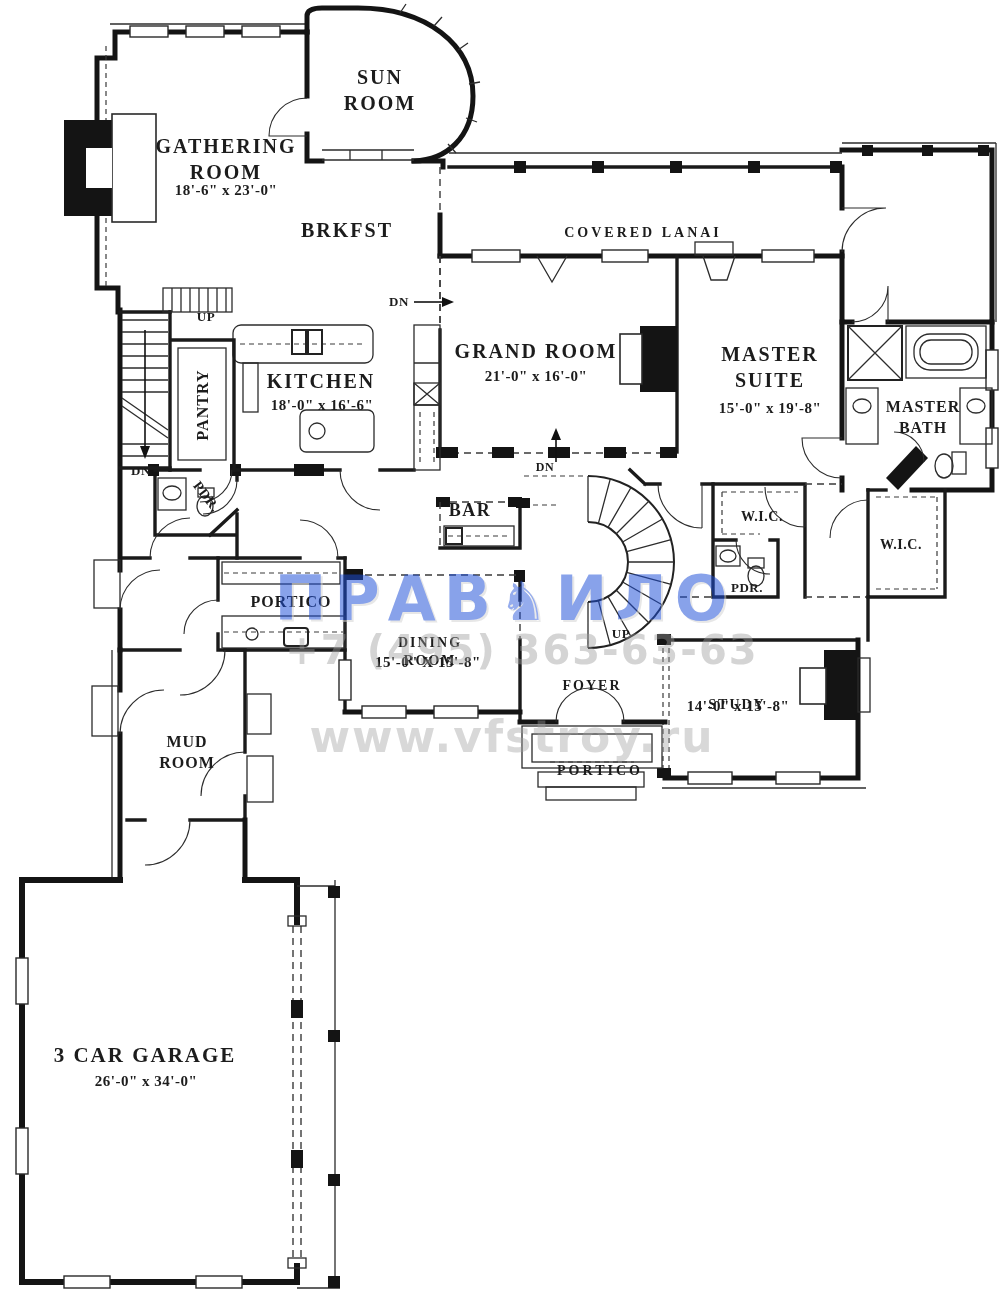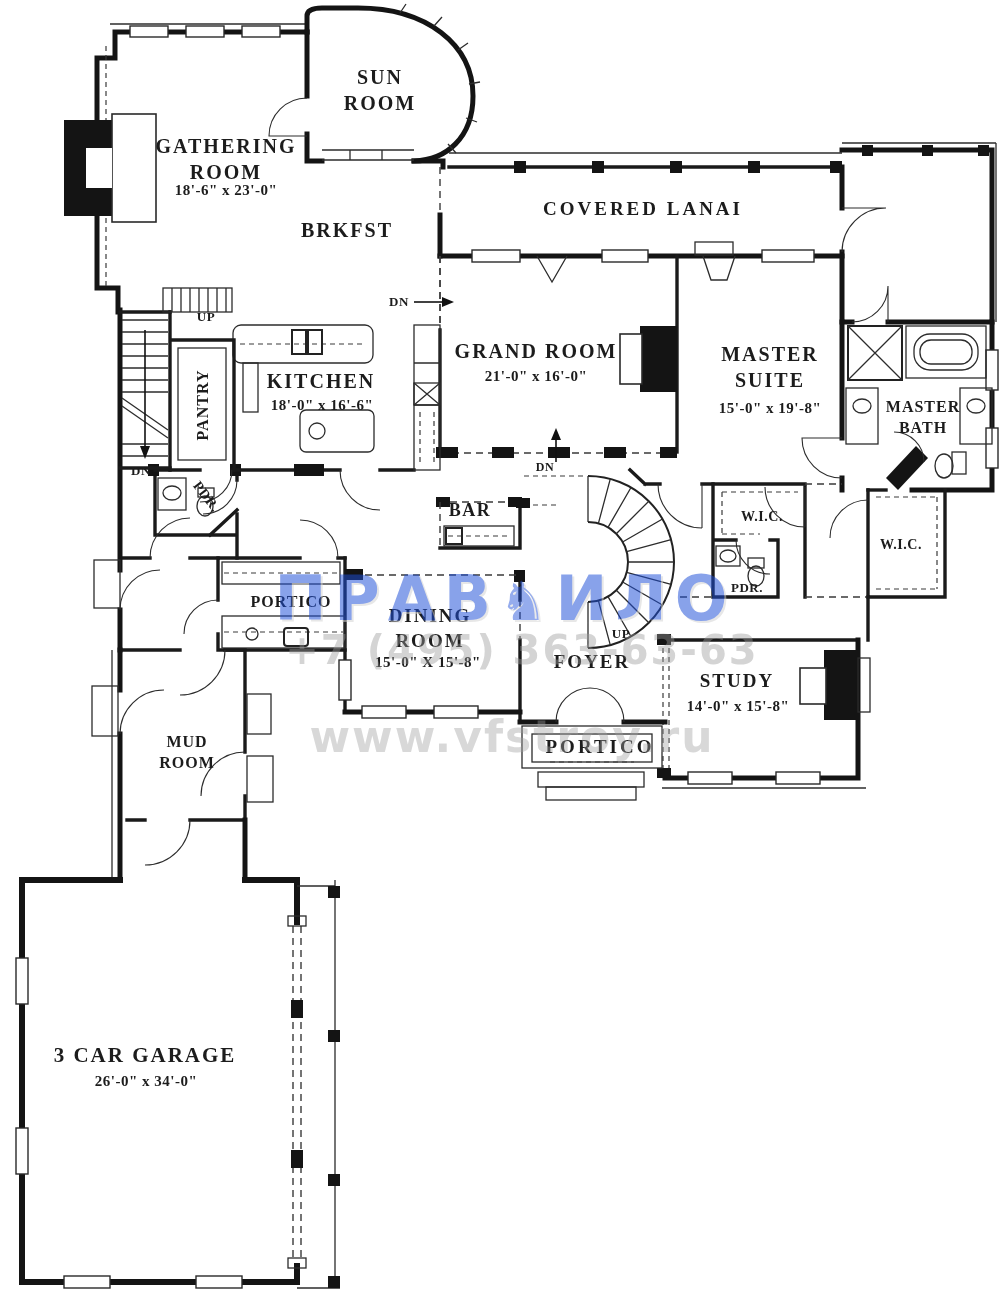--- a/index.html
+++ b/index.html
@@ -16,21 +16,21 @@
   .dashf{stroke:#3a3a3a;stroke-width:1.2;fill:none;stroke-dasharray:5 4;}
   .blk{fill:#141414;stroke:none;}
   .win{fill:#ffffff;stroke:#2a2a2a;stroke-width:1.4;}
   .whitebox{fill:#ffffff;stroke:#2a2a2a;stroke-width:1.6;}
   .arrow{stroke:#111;stroke-width:1.6;fill:none;}
   .ahead{fill:#111;stroke:none;}
   .lbl{position:absolute;transform:translate(-50%,-50%);color:#1c1c1c;font-weight:700;
        white-space:pre-line;text-align:center;line-height:1.32;letter-spacing:1.5px;}
   .s21{font-size:21px;letter-spacing:2px;}
   .s20{font-size:20px;letter-spacing:2px;}
-  .s19{font-size:19px;letter-spacing:2px;}
+  .s19{font-size:14px;letter-spacing:2px;margin-top:24px;}
   .s18{font-size:18px;letter-spacing:1.5px;}
   .s16{font-size:16px;letter-spacing:1px;}
   .s15{font-size:15px;letter-spacing:0.5px;}
   .s14{font-size:14px;letter-spacing:0.5px;}
   .s13{font-size:13px;letter-spacing:0.5px;}
   .s12{font-size:12px;letter-spacing:0.5px;}
   .ls3{letter-spacing:3px;}
   .rot90{transform:translate(-50%,-50%) rotate(-90deg);}
   .rot55{transform:translate(-50%,-50%) rotate(52deg);}
   .wm{position:absolute;transform:translate(-50%,-50%);font-family:"DejaVu Sans","Liberation Sans",sans-serif;

